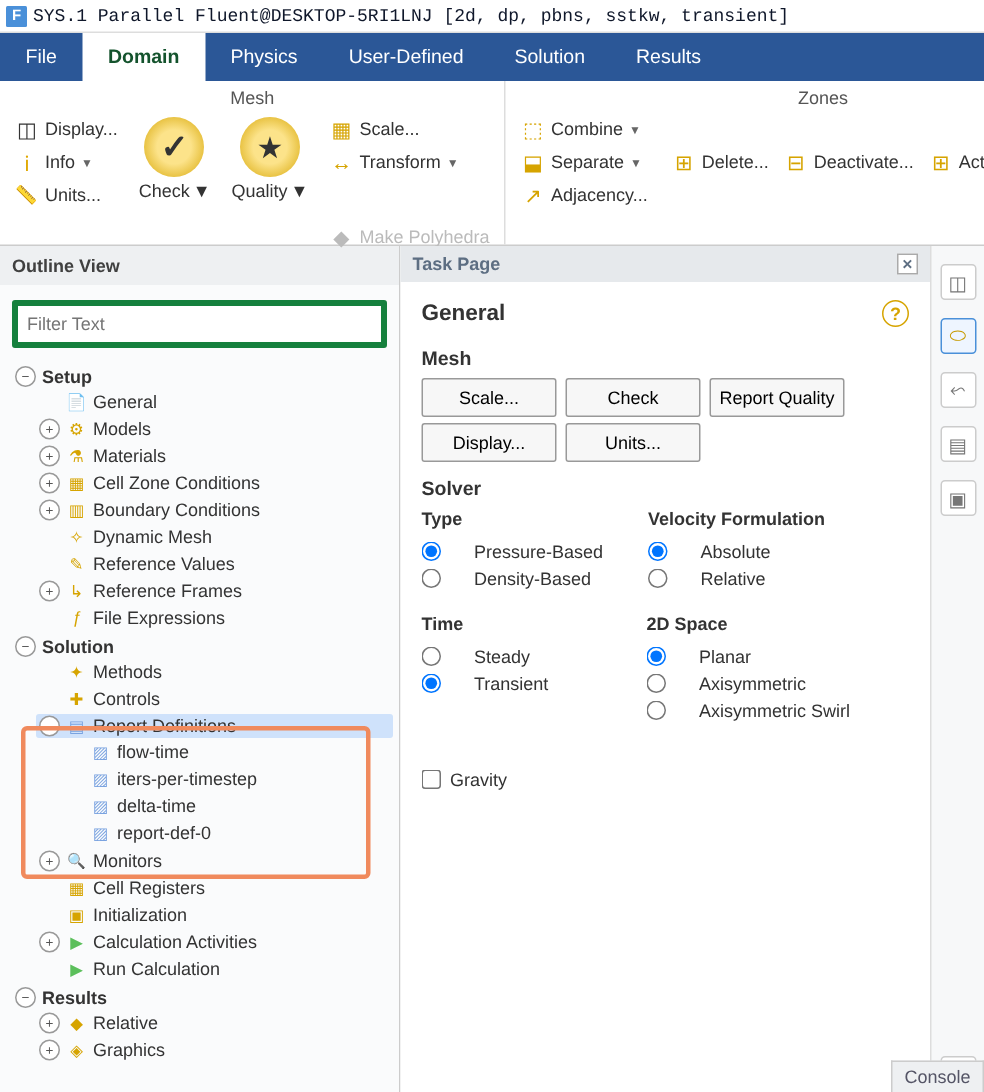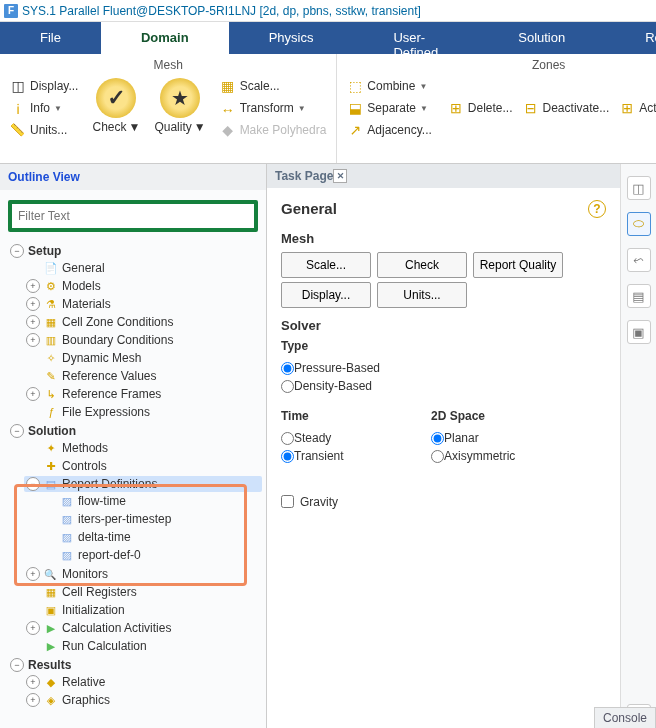--- a/index.html
+++ b/index.html
@@ -1,25 +1,25 @@
 <!DOCTYPE html>
 <html><head>
 <meta charset="utf-8">
 <style>
 * { box-sizing: border-box; margin: 0; padding: 0; font-family: "Segoe UI", Tahoma, sans-serif; font-size: 12px; }
 body { background: #fff; color: #333; width: 656px; height: 728px; overflow: hidden; position: relative; }
 
 
 .titlebar { height: 22px; background: #fff; padding: 2px 4px; display: flex; align-items: center; gap: 4px; border-bottom: 1px solid #ddd; }
 .titlebar .appicon { width: 14px; height: 14px; background: #4a90d9; color: #fff; font-weight: bold; font-size: 10px; display: flex; align-items: center; justify-content: center; border-radius: 1px; }
-.titlebar .title { font-size: 12px; color: #0369a1; }
+.titlebar .title { font-size: 12px; color: #0f172a; font-family: Liberation Mono, monospace; }
 
 
 .ribbon-tabs { display: flex; background: #2b5797; height: 32px; }
-.ribbon-tabs .tab { padding: 8px 40px; color: #fff; cursor: pointer; font-size: 13px; }
+.ribbon-tabs .tab { padding: 8px 17px; color: #fff; cursor: pointer; font-size: 13px; }
 .ribbon-tabs .tab.active { background: #fff; color: #14532d; font-weight: 600; }
 
 
 .ribbon { display: flex; background: #fff; border-bottom: 1px solid #ccc; height: 110px; }
 .ribbon-group { border-right: 1px solid #ddd; padding: 2px 6px 0 6px; position: relative; display: flex; flex-direction: column; }
 .ribbon-group .group-title { text-align: center; font-size: 12px; color: #555; padding: 2px 0 4px 0; order: -1; }
 .rbtn { display: flex; align-items: center; gap: 4px; padding: 2px 4px; border-radius: 2px; cursor: pointer; white-space: nowrap; }
 .rbtn .dd { font-size: 8px; color: #666; }
 .big-btn { display: flex; flex-direction: column; align-items: center; gap: 2px; padding: 2px 4px; cursor: pointer; }
 .big-icon { width: 40px; height: 40px; border-radius: 50%; display:flex;align-items:center;justify-content:center; }
@@ -34,26 +34,26 @@
 .ic.ruler::before{content:"📏";font-size:12px;}
 .ic.scale::before{content:"▦";color:#d6a400;}
 .ic.transform::before{content:"↔";color:#d6a400;}
 .ic.poly::before{content:"◆";color:#bbb;}
 .ic.combine::before{content:"⬚";color:#d6a400;}
 .ic.separate::before{content:"⬓";color:#d6a400;}
 .ic.adjacency::before{content:"↗";color:#d6a400;}
 .ic.delete::before{content:"⊞";color:#d6a400;}
 .ic.deact::before{content:"⊟";color:#d6a400;}
 .ic.act::before{content:"⊞";color:#d6a400;}
-.disabled { color:#bbb !important; }
+.disabled { color:#bbb !important;margin-top:28px; }
 
 
 .main { display:flex; height: calc(728px - 22px - 32px - 110px); }
 .outline-pane { width: 267px; border-right: 1px solid #ccc; background: #fafbfc; display:flex; flex-direction:column; }
-.outline-pane .header { padding: 6px 8px; font-weight: bold; color: #1d4ed8; background:#eef0f2; }
+.outline-pane .header { padding: 6px 8px; font-weight: bold; color: #404040; background:#eef0f2; }
 .filter-box { margin: 10px 8px; }
 .filter-box input { width: 100%; padding: 5px 6px; border: 4px solid #15803d; border-radius: 2px; font-size: 12px; }
 .tree { overflow-y:auto; padding: 0 4px 20px 4px; flex:1; }
 .tree ul { list-style:none; padding-left: 16px; }
 .tree > ul { padding-left: 4px; }
 .tree li { padding: 1px 0; white-space: nowrap; }
 .node { display:flex; align-items:center; gap:4px; padding:1px 2px; border-radius:2px; cursor:default;}
 .node.selected { background:#cfe2fb; }
 .toggle { width:14px; height:14px; border:1px solid #999; border-radius:7px; display:inline-flex; align-items:center; justify-content:center; font-size:9px; background:#fff; cursor:pointer; color:#555;}
 .spacer { width:14px; display:inline-block; }
@@ -77,32 +77,32 @@
 .nicon.calc::before{content:"▶";color:#5bbf5b;}
 .nicon.run::before{content:"▶";color:#5bbf5b;}
 .nicon.surf::before{content:"◆";color:#d6a400;}
 .nicon.graph::before{content:"◈";color:#d6a400;}
 .bold { font-weight: bold; }
 .highlight-box { position:absolute; border:3px solid #f08a5d; border-radius:4px; pointer-events:none; left:14px; top:484px; width:233px; height:102px; }
 
 
 .task-pane { flex:1; background:#fff; position:relative; display:flex; }
 .task-inner { flex:1; display:flex; flex-direction:column; }
-.task-header { background:#e6e9ec; padding:5px 8px; font-weight:bold; color:#5d6e82; display:flex; align-items:center;}
+.task-header { background:#e6e9ec; padding:5px 8px; font-weight:bold; color:#5d6e82; display:flex; justify-content:space-between; align-items:center;}
 .task-header .closex { width:14px;height:14px;border:1px solid #aaa;display:flex;align-items:center;justify-content:center;font-size:9px;cursor:pointer;background:#fff;}
 .task-body { padding: 12px 14px; position:relative; }
 .task-body h2 { font-size:15px; font-weight:bold; margin-bottom:14px;}
 .help-icon { position:absolute; right:14px; top:12px; width:18px;height:18px;border:1px solid #d6a400;border-radius:50%;display:flex;align-items:center;justify-content:center;color:#d6a400;font-weight:bold;cursor:pointer;}
 .section-title { font-weight:bold; margin: 10px 0 6px 0; font-size:13px; }
 .btn-grid { display:flex; flex-wrap:wrap; gap:6px; margin-bottom:4px;}
 .btn-grid button { padding: 5px 0; border:1px solid #999; background:#f7f7f7; border-radius:2px; cursor:pointer; width:90px; text-align:center; font-size:12px;}
 .solver-grid { display:flex; gap:30px; flex-wrap:wrap; }
 .radio-group { margin-bottom:14px; }
 .radio-group .rg-title { font-weight:bold; margin-bottom:6px; }
-.radio-group label { display:flex; align-items:center; gap:0; padding:2px 0; cursor:pointer;}
+.radio-group label { display:flex; align-items:flex-start; gap:22px; padding:2px 0; cursor:pointer;}
 .radio-group input[type=radio]{margin:0;}
 .chk-row { display:flex; align-items:flex-start; gap:6px; margin-top:16px;}
 .chk-row input{margin:0;}
 
 
 .icon-strip { width:36px; background:#f7f8f9; border-left:1px solid #ddd; display:flex; flex-direction:column; align-items:center; gap:12px; padding-top:12px;}
 .strip-btn { width:24px;height:24px;border:1px solid #ccc;border-radius:3px;display:flex;align-items:center;justify-content:center;background:#fff;cursor:pointer;font-size:13px;color:#777;}
 .strip-btn.on{border-color:#4a90d9;background:#eef5ff;color:#c79a00;}
 .console-tab { position:absolute; bottom:0; right:0; background:#eef0f2; border:1px solid #ccc; border-bottom:none; padding:3px 8px; font-size:12px; color:#556;}
 </style>
@@ -449,20 +449,31 @@
             <div class="rg-title">Type</div>
             <label>
                 <input type="radio" name="type" checked="" style="">
                 <span>Pressure-Based</span>
               </label>
             <label>
                 <input type="radio" name="type" style="">
                 <span>Density-Based</span>
               </label>
           </div>
+          <div class="radio-group">
+            <div class="rg-title">Velocity Formulation</div>
+            <label>
+                <input type="radio" name="vel" checked="" style="">
+                <span>Absolute</span>
+              </label>
+            <label>
+                <input type="radio" name="vel" style="">
+                <span>Relative</span>
+              </label>
+          </div>
         </div>
         <div class="solver-grid">
           <div class="radio-group" style="min-width:120px">
             <div class="rg-title">Time</div>
             <label>
                 <input type="radio" name="time" style="">
                 <span>Steady</span>
               </label>
             <label>
                 <input type="radio" name="time" checked="" style="">
@@ -471,20 +482,24 @@
           </div>
           <div class="radio-group">
             <div class="rg-title">2D Space</div>
             <label>
                 <input type="radio" name="space" checked="" style="">
                 <span>Planar</span>
               </label>
             <label>
                 <input type="radio" name="space" style="">
                 <span>Axisymmetric</span>
+              </label>
+            <label>
+                <input type="radio" name="space" style="">
+                <span>Axisymmetric Swirl</span>
               </label>
           </div>
         </div>
 
         <div class="chk-row">
             <input type="checkbox" style="">
             <span>Gravity</span>
           </div>
       </div>
     </div>

